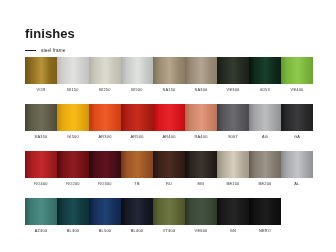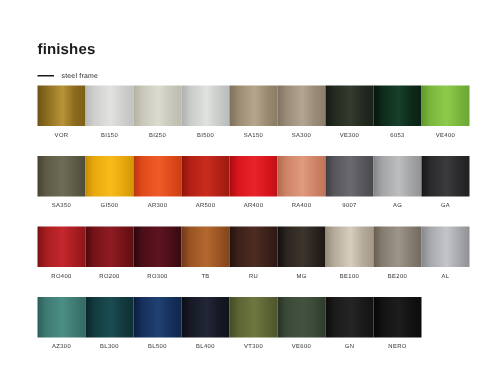--- a/index.html
+++ b/index.html
@@ -17,21 +17,21 @@
     position: relative;
     width: 336px;
     height: 252px;
     background: #ffffff;
     box-sizing: border-box;
   }
   #title {
     position: absolute;
     left: 25px;
     top: 29px;
-    font-size: 10px;
+    font-size: 13px;
     font-weight: bold;
     color: #1b1b1b;
     letter-spacing: 0.1px;
     line-height: 10px;
   }
   #legend {
     position: absolute;
     left: 25px;
     top: 46px;
     display: flex;

